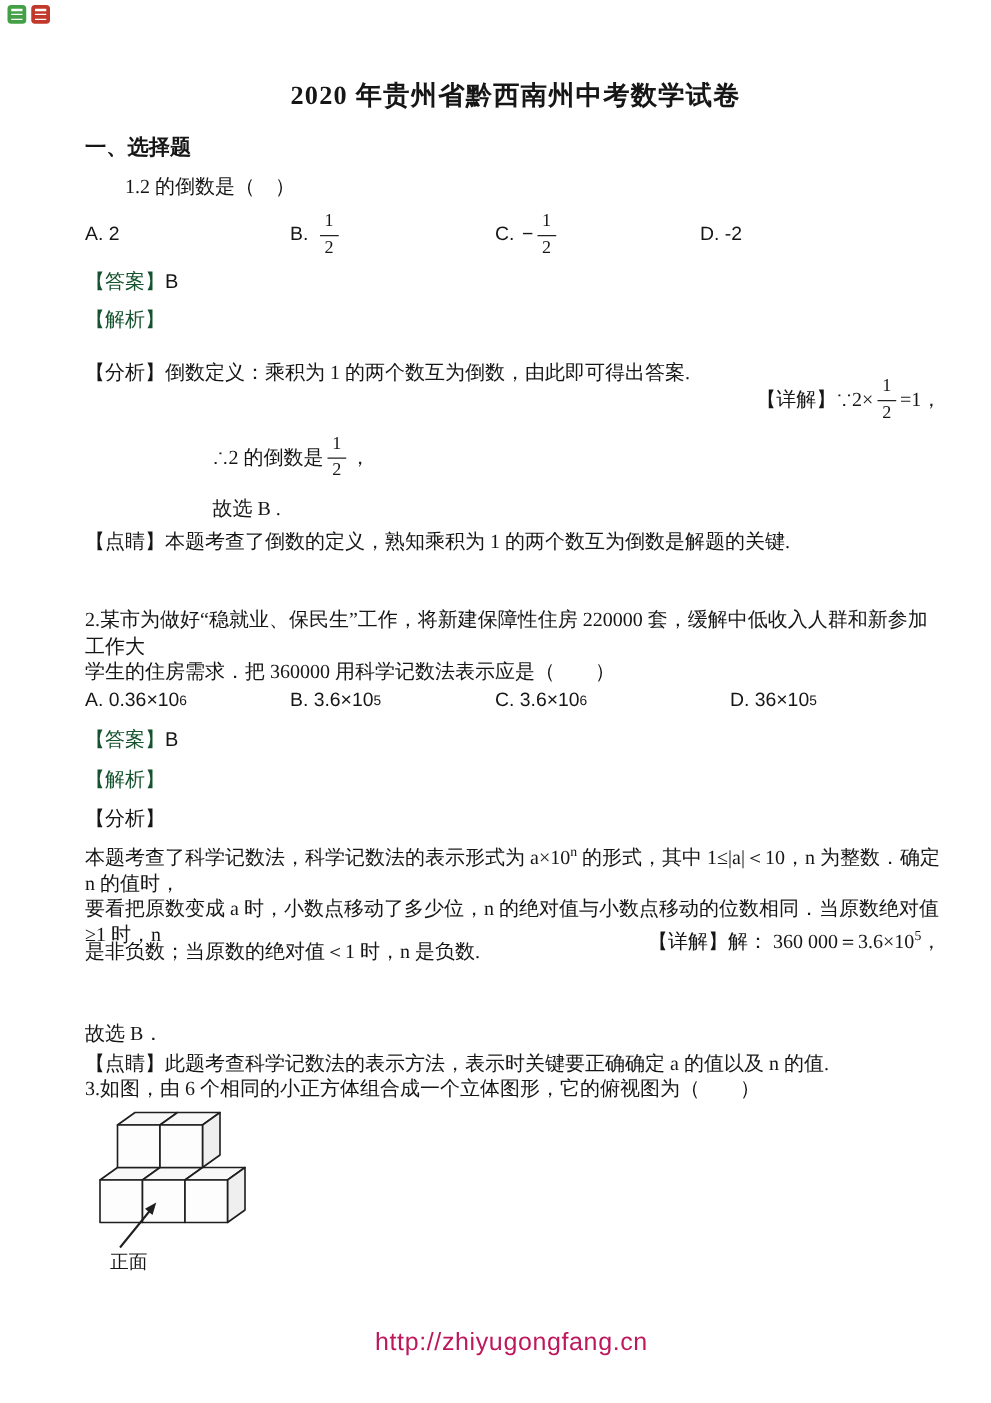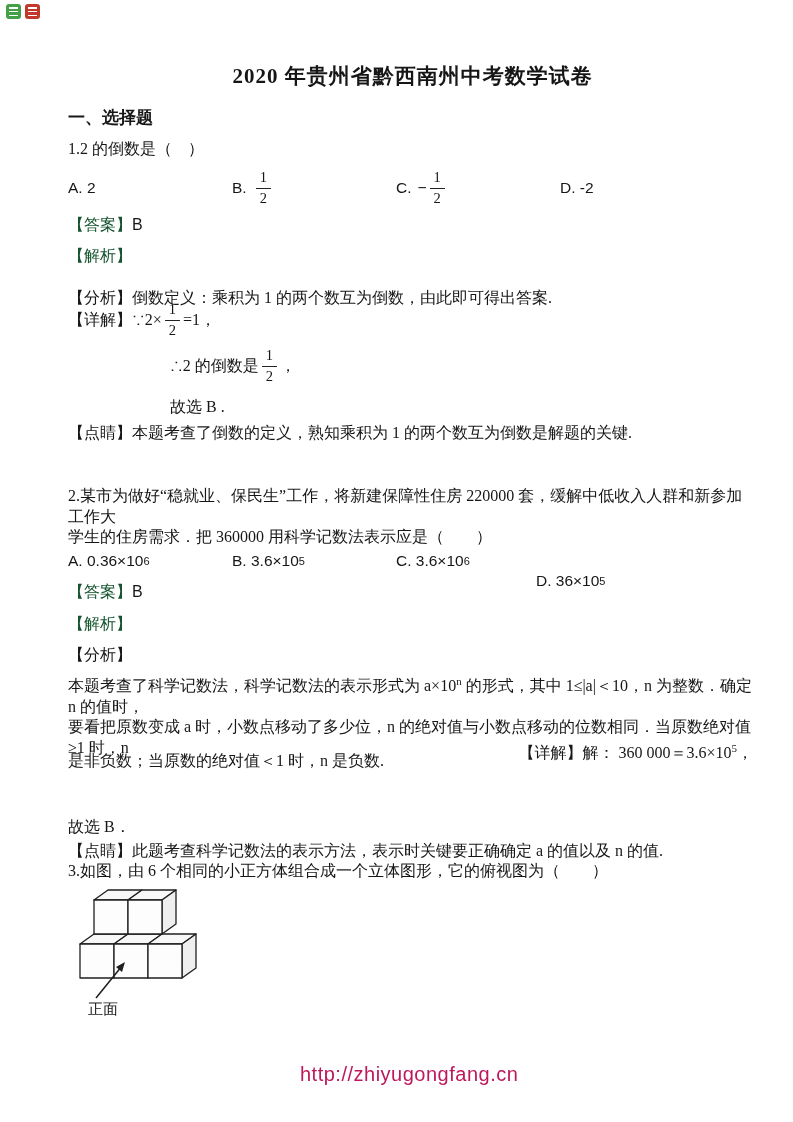--- a/index.html
+++ b/index.html
@@ -44,21 +44,21 @@
 <div class="mini-icon" style="left:25px;background:#c0392b;">
     <i></i>
     <i></i>
     <i></i>
   </div>
 
 <div class="abs center title" style="top:62px;">2020 年贵州省黔西南州中考数学试卷</div>
 
 <div class="abs heading" style="top:106px;">一、选择题</div>
 
-<div class="abs" style="top:139px;">1.2 的倒数是（　）</div>
+<div class="abs" style="top:139px;margin-left:32px;">1.2 的倒数是（　）</div>
 
 <div class="opt-row" style="top:164px;">
   <span class="opt" style="left:0;">A. 2</span>
   <span class="opt" style="left:164px;">
     <span class="lbl">B.</span>
     <span class="frac">
       <span class="num">1</span>
       <span class="den">2</span>
     </span>
   </span>
@@ -76,21 +76,21 @@
 <div class="abs" style="top:215px;">
   <span class="blue">【答案】</span><span class="sans">B</span>
 </div>
 
 <div class="abs" style="top:246px;">
   <span class="blue">【解析】</span>
 </div>
 
 <div class="abs" style="top:288px;">【分析】倒数定义：乘积为 1 的两个数互为倒数，由此即可得出答案.</div>
 
-<div class="abs mathline" style="top:297px;">
+<div class="abs mathline" style="top:297px;justify-content:flex-end;">
   <span>【详解】∵2×</span>
   <span class="frac">
     <span class="num">1</span>
     <span class="den">2</span>
   </span>
   <span>=1，</span>
 </div>
 
 <div class="abs mathline" style="top:343px;left:170px;">
   <span>∴2 的倒数是</span>
@@ -114,21 +114,21 @@
       <sup>6</sup>
     </span>
   <span class="opt" style="left:164px;">
       <span>B. 3.6×10</span>
       <sup>5</sup>
     </span>
   <span class="opt" style="left:328px;">
       <span>C. 3.6×10</span>
       <sup>6</sup>
     </span>
-  <span class="opt" style="left:468px;margin-top:20px;">
+  <span class="opt" style="left:516px;">
       <span>D. 36×10</span>
       <sup>5</sup>
     </span>
 </div>
 
 <div class="abs" style="top:582px;">
   <span class="blue">【答案】</span><span class="sans">B</span>
 </div>
 
 <div class="abs" style="top:614px;">

